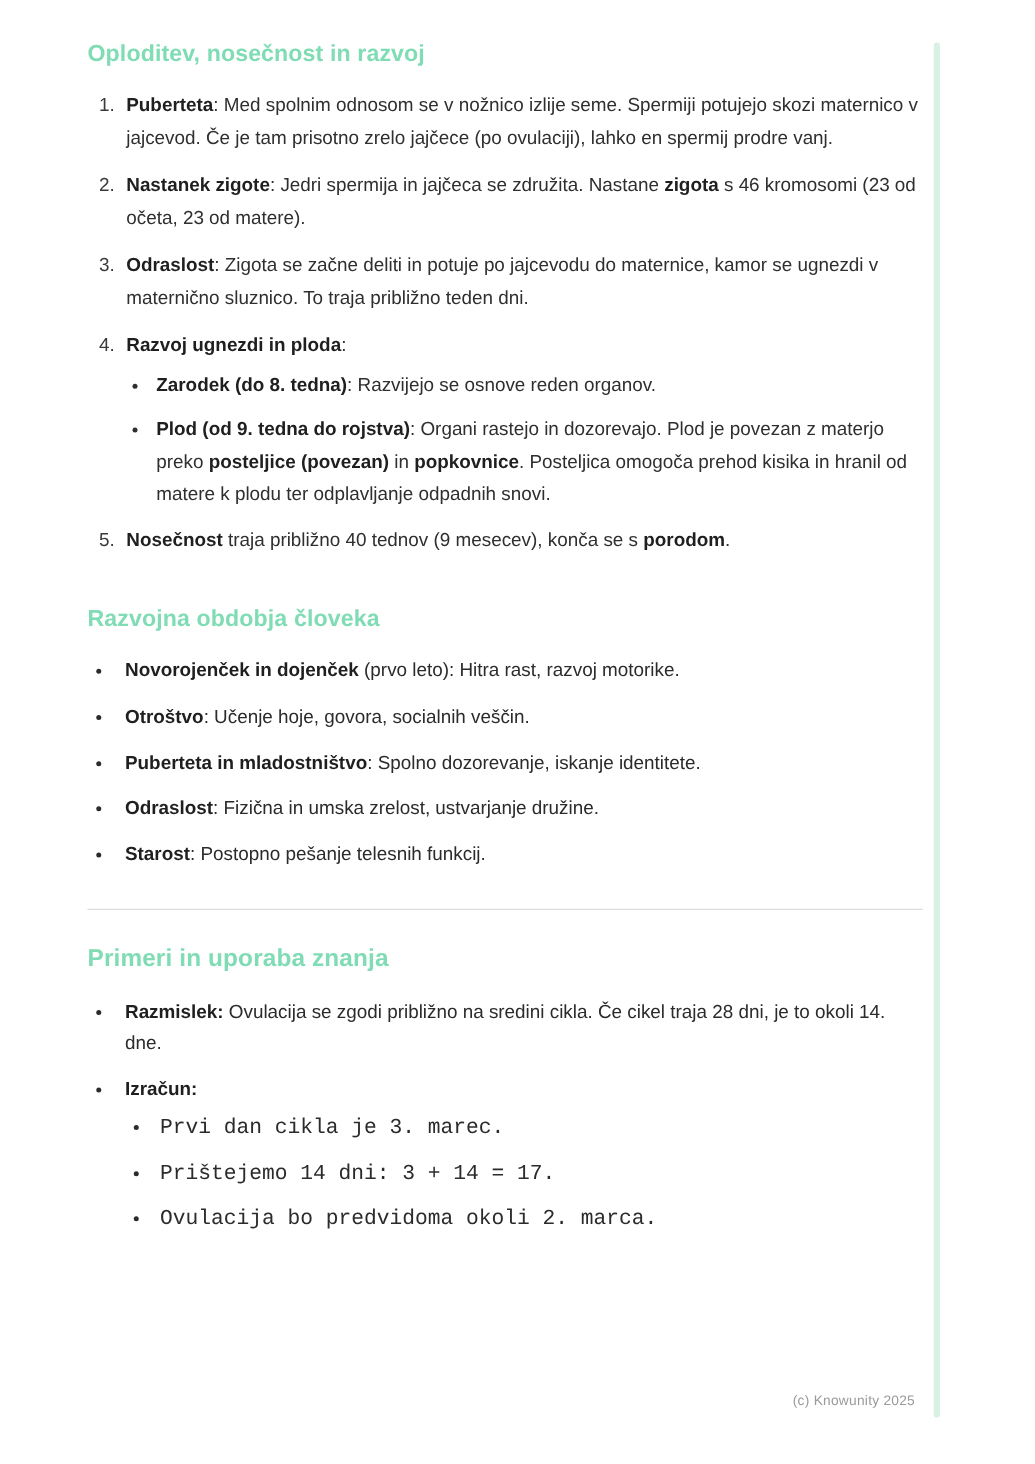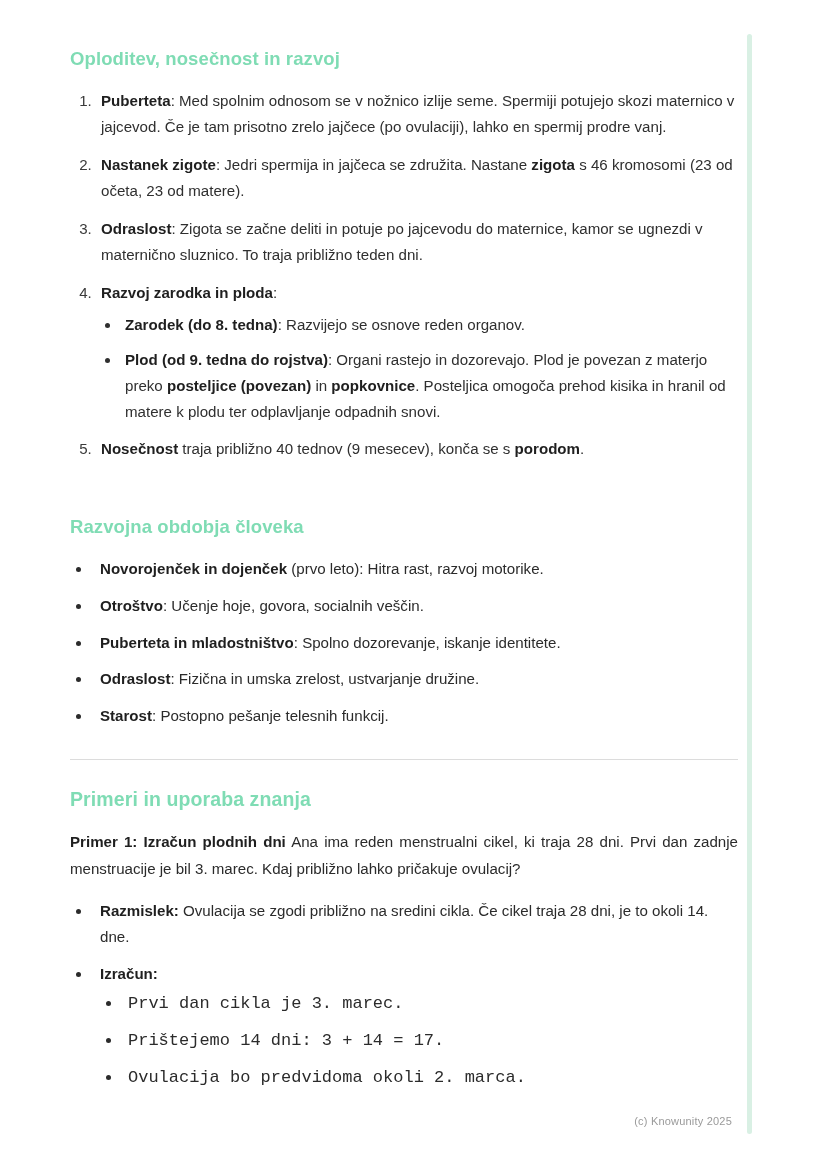--- a/index.html
+++ b/index.html
@@ -28,21 +28,21 @@
     right: 76px;
     width: 5px;
     height: 1100px;
     background: #d9f0e4;
     border-radius: 3px;
   }
   h2.section-title {
     font-size: 18.5px;
     font-weight: bold;
     color: #7fdcb4;
-    margin: 16px 0 18px 0;
+    margin: 0 0 18px 0;
     letter-spacing: 0.1px;
   }
   h2.section-title.primeri {
     color: #7fdcb4;
     font-size: 19.5px;
   }
   ol.main-list {
     margin: 0;
     padding-left: 26px;
     list-style-type: decimal;
@@ -127,21 +127,21 @@
     <li>
       <b>Puberteta</b><span>: Med spolnim odnosom se v nožnico izlije seme. Spermiji potujejo skozi maternico v jajcevod. Če je tam prisotno zrelo jajčece (po ovulaciji), lahko en spermij prodre vanj.</span>
     </li>
     <li>
       <b>Nastanek zigote</b><span>: Jedri spermija in jajčeca se združita. Nastane </span><b>zigota</b><span> s 46 kromosomi (23 od očeta, 23 od matere).</span>
     </li>
     <li>
       <b>Odraslost</b><span>: Zigota se začne deliti in potuje po jajcevodu do maternice, kamor se ugnezdi v maternično sluznico. To traja približno teden dni.</span>
     </li>
     <li>
-      <b>Razvoj zarodka in ploda</b><span>:</span>
+      <b>Razvoj ugnezdi in ploda</b><span>:</span>
       <ul class="sub-list">
         <li>
           <b>Zarodek (do 8. tedna)</b><span>: Razvijejo se osnove reden organov.</span>
         </li>
         <li>
           <b>Plod (od 9. tedna do rojstva)</b><span>: Organi rastejo in dozorevajo. Plod je povezan z materjo preko </span><b>posteljice (povezan)</b><span> in </span><b>popkovnice</b><span>. Posteljica omogoča prehod kisika in hranil od matere k plodu ter odplavljanje odpadnih snovi.</span>
         </li>
       </ul>
     </li>
     <li>
@@ -168,23 +168,20 @@
     </li>
     <li>
       <b>Starost</b><span>: Postopno pešanje telesnih funkcij.</span>
     </li>
   </ul>
 
   <hr class="divider">
 
   <h2 class="section-title primeri">Primeri in uporaba znanja</h2>
 
-  <p class="para">
-    <b>Primer 1: Izračun plodnih dni</b><span> Ana ima reden menstrualni cikel, ki traja 28 dni. Prvi dan zadnje menstruacije je bil 3. marec. Kdaj približno lahko pričakuje ovulacij?</span>
-  </p>
 
   <ul class="bullet-list">
     <li>
       <b>Razmislek:</b><span> Ovulacija se zgodi približno na sredini cikla. Če cikel traja 28 dni, je to okoli 14. dne.</span>
     </li>
     <li>
       <b>Izračun:</b><span></span>
       <ul class="calc-list">
         <li>Prvi dan cikla je 3. marec.</li>
         <li>Prištejemo 14 dni: 3 + 14 = 17.</li>

